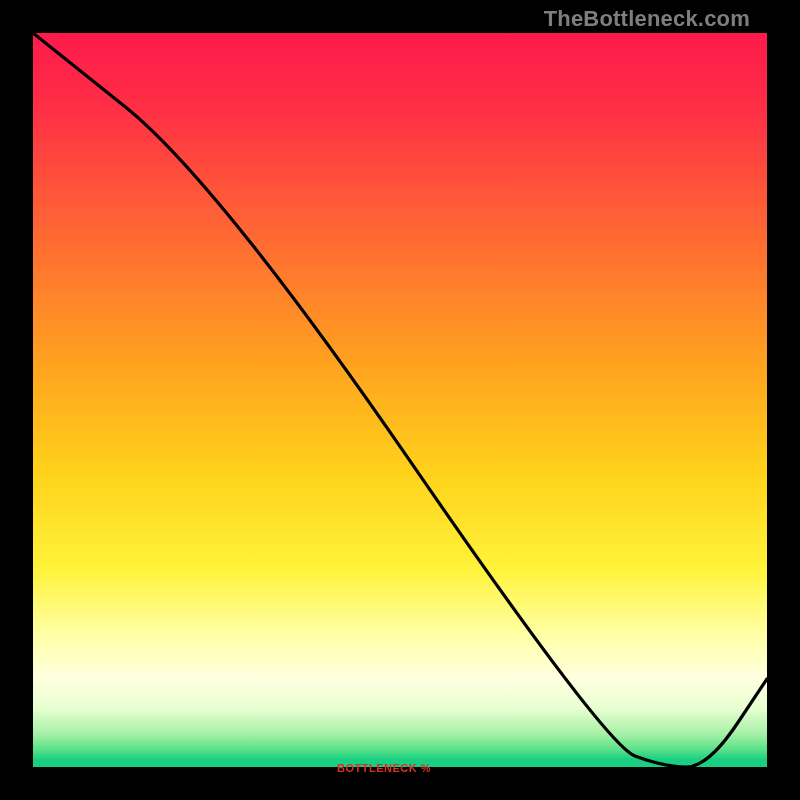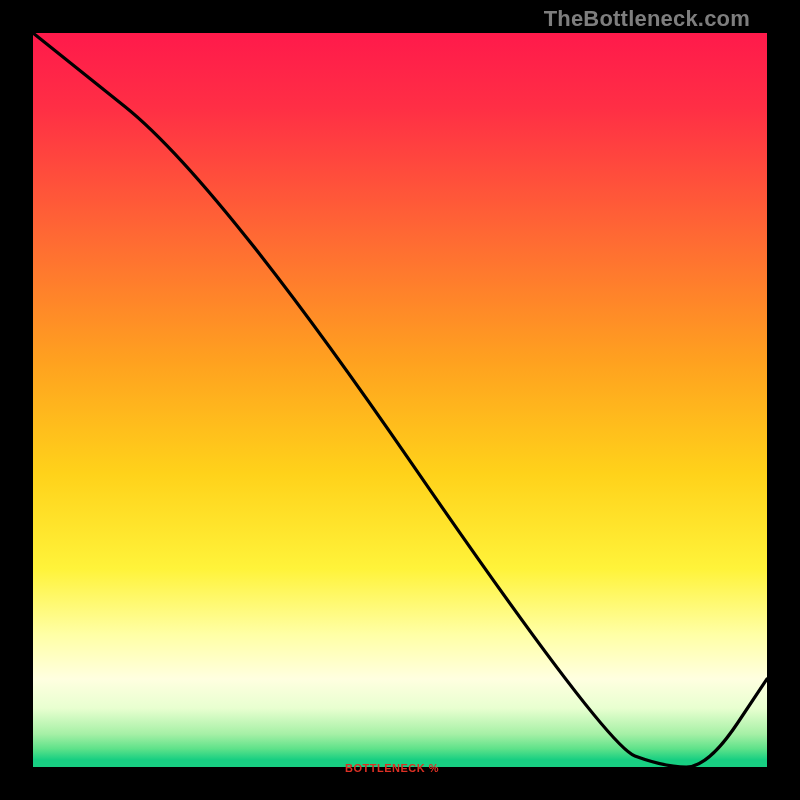--- a/index.html
+++ b/index.html
@@ -44,21 +44,20 @@
     position: absolute;
     left: 0;
     width: 100%;
     text-align: center;
     bottom: 26px;
     color: #dc3024;
     font-size: 11px;
     font-weight: 700;
     letter-spacing: 0.5px;
     user-select: none;
-    padding-left: 8px;
   }
 </style>
 </head>
 <body>
 
 <div class="stage">
   <div class="watermark">TheBottleneck.com</div>
 
   <div class="plot">
     <svg viewBox="0 0 734 734" preserveAspectRatio="none">

